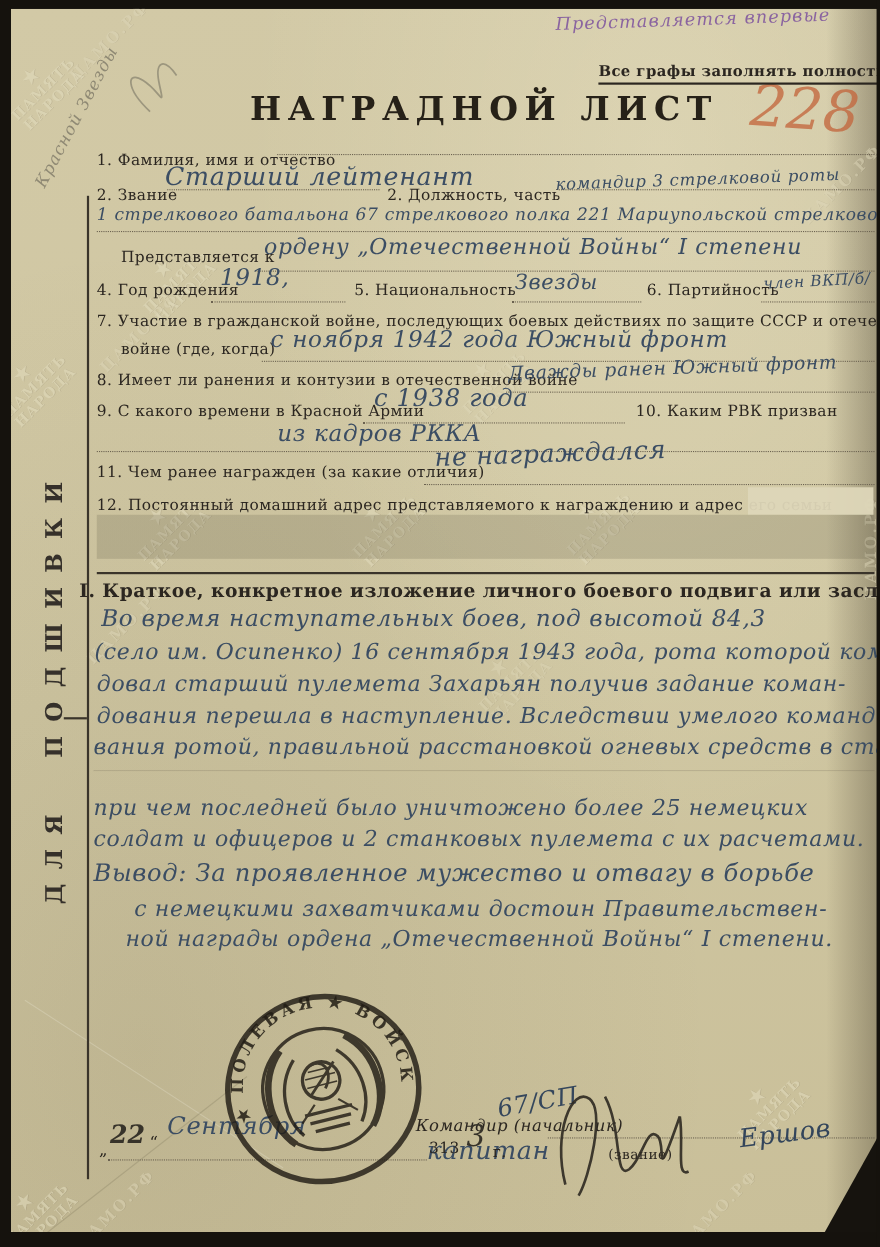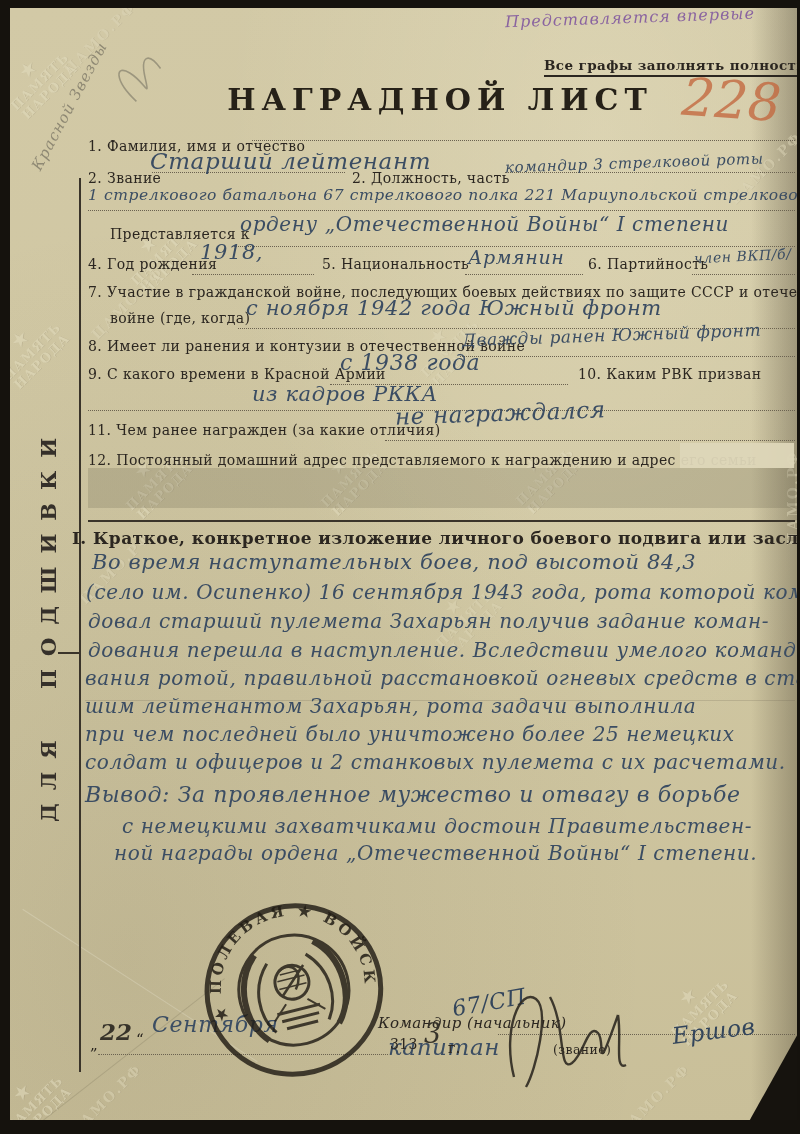--- a/index.html
+++ b/index.html
@@ -133,21 +133,21 @@
 
   <span class="lbl" style="left:110px;top:226px;">Представляется к</span>
   <div class="dot" style="left:232px;top:246px;width:563px;"></div>
   <span class="hand" style="left:240px;top:212px;font-size:20px;">ордену „Отечественной Войны“ I степени</span>
 
   <span class="lbl" style="left:88px;top:256px;">4. Год рождения</span>
   <div class="dot" style="left:192px;top:274px;width:122px;"></div>
   <span class="hand" style="left:200px;top:240px;font-size:21px;">1918,</span>
   <span class="lbl" style="left:322px;top:256px;">5. Национальность</span>
   <div class="dot" style="left:465px;top:274px;width:118px;"></div>
-  <span class="hand" style="left:468px;top:246px;font-size:19px;">Армянин</span>
+  <span class="hand" style="left:468px;top:246px;font-size:19px;">Звезды</span>
   <span class="lbl" style="left:588px;top:256px;">6. Партийность</span>
   <div class="dot" style="left:692px;top:274px;width:103px;"></div>
   <span class="hand" style="left:694px;top:248px;font-size:14px;transform:rotate(-3deg);">член ВКП/б/</span>
 
   <span class="lbl" style="left:88px;top:284px;">7. Участие в гражданской войне, последующих боевых действиях по защите СССР и отечественной</span>
   <span class="lbl" style="left:110px;top:310px;">войне (где, когда)</span>
   <div class="dot" style="left:238px;top:328px;width:557px;"></div>
   <span class="hand" style="left:246px;top:296px;font-size:21px;">с ноября 1942 года Южный фронт</span>
 
   <span class="lbl" style="left:88px;top:338px;">8. Имеет ли ранения и контузии в отечественной войне</span>
@@ -170,21 +170,20 @@
   <div class="redact-dark" style="left:88px;top:468px;width:707px;height:40px;"></div>
 
   <div class="solid" style="left:88px;top:520px;width:707px;height:1.5px;"></div>
   <div class="lbl b" style="left:72px;top:528px;width:707px;text-align:right;font-size:17px;">I. Краткое, конкретное изложение личного боевого подвига или заслуг</div>
 
   <span class="hand" style="left:92px;top:550px;font-size:21px;">Во время наступательных боев, под высотой 84,3</span>
   <span class="hand" style="left:86px;top:580px;font-size:20px;">(село им. Осипенко) 16 сентября 1943 года, рота которой коман-</span>
   <span class="hand" style="left:88px;top:609px;font-size:20px;">довал старший пулемета Захарьян получив задание коман-</span>
   <span class="hand" style="left:88px;top:638px;font-size:20px;">дования перешла в наступление. Вследствии умелого командо-</span>
   <span class="hand" style="left:85px;top:666px;font-size:20px;">вания ротой, правильной расстановкой огневых средств в стар-</span>
-  <span class="hand" style="left:85px;top:694px;font-size:20px;">шим лейтенантом Захарьян, рота задачи выполнила</span>
   <span class="hand" style="left:85px;top:722px;font-size:20px;">при чем последней было уничтожено более 25 немецких</span>
   <span class="hand" style="left:85px;top:750px;font-size:20px;">солдат и офицеров и 2 станковых пулемета с их расчетами.</span>
   <span class="hand" style="left:85px;top:782px;font-size:22px;">Вывод: За проявленное мужество и отвагу в борьбе</span>
   <span class="hand" style="left:122px;top:814px;font-size:20px;">с немецкими захватчиками достоин Правительствен-</span>
   <span class="hand" style="left:114px;top:841px;font-size:20px;">ной награды ордена „Отечественной Войны“ I степени.</span>
 
   <svg style="position:absolute;left:188px;top:898px;transform:rotate(-14deg);z-index:5;" width="212" height="185" viewBox="0 0 212 185">
     <g stroke="#221d15" fill="none" opacity="0.82">
       <ellipse cx="106" cy="92" rx="87" ry="84" stroke-width="5"></ellipse>
       <circle cx="106" cy="92" r="55" stroke-width="3"></circle>

